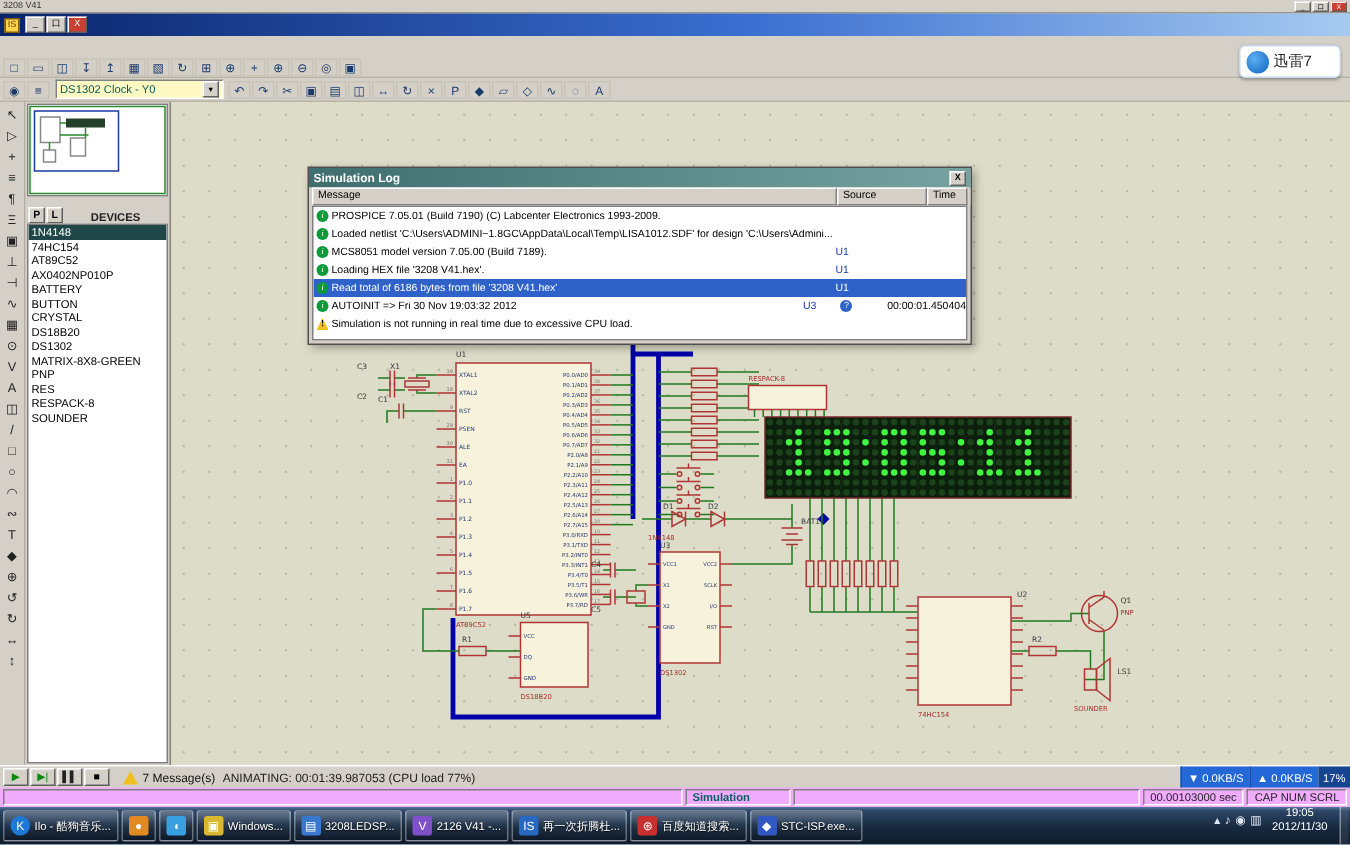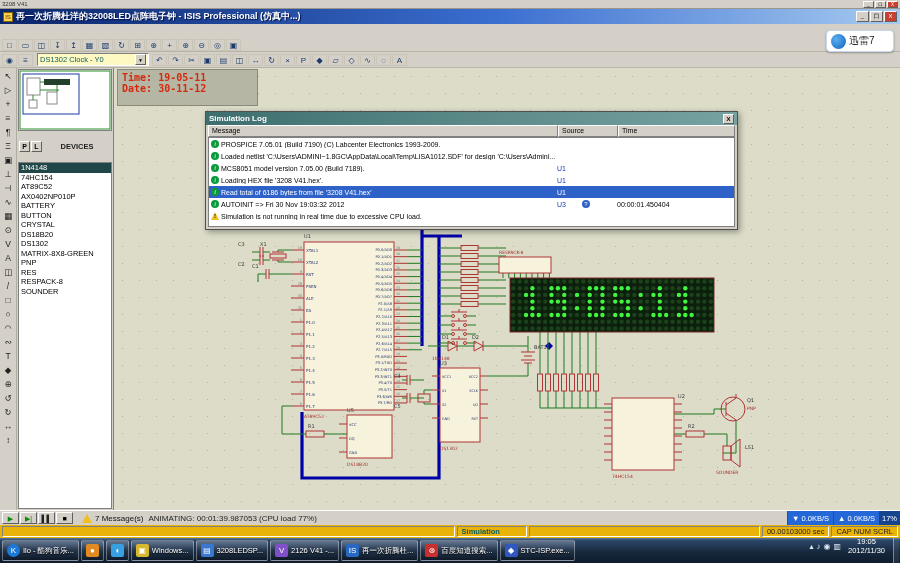--- a/index.html
+++ b/index.html
@@ -26,40 +26,40 @@
 .combo{width:112px;height:13px;background:#fef9c3;border:1px solid;border-color:#808080 #fff #fff #808080;display:flex;align-items:center;font-size:7.5px;color:#0a5a5a;padding:0 2px;margin:0 3px;flex:none}
 .combo .arr{margin-left:auto;width:11px;height:11px;background:#d4d0c8;border:1px solid;border-color:#fff #606060 #606060 #fff;font-size:5px;text-align:center;line-height:10px;color:#000}
 .xunlei{position:absolute;right:6px;top:30px;width:68px;height:22px;background:#fff;border-radius:4px;border:1px solid #c8d8ec;display:flex;align-items:center;padding:0 4px;box-shadow:0 1px 2px rgba(0,0,0,.3);z-index:8}
 .xunlei .bird{width:15px;height:15px;border-radius:50%;background:radial-gradient(circle at 35% 35%,#5ab0f0,#1060c0);margin-right:3px}
 .xunlei .xl{font-size:10px;font-weight:normal;color:#222}
 
 .side-strip{position:absolute;left:0;top:68px;width:17px;height:442px;background:#d4d0c8;border-right:1px solid #b0aca0;display:flex;flex-direction:column;align-items:center;padding-top:2px}
 .sbtn{width:14px;height:13px;font-size:8.5px;line-height:12px;text-align:center;color:#222;margin-bottom:1px;flex:none}
 .left-panel{position:absolute;left:17px;top:68px;width:96px;height:442px;background:#d4d0c8;display:flex;flex-direction:column;padding:1px}
 .overview{height:62px;border:1px solid #808080;background:#fff;flex:none}
-.dev-header{height:31px;display:flex;align-items:center;gap:1px;padding:0 1px;flex:none}
+.dev-header{height:18px;display:flex;align-items:flex-end;gap:1px;padding:0 1px;flex:none}
 .plbtn{width:11px;height:11px;background:#d4d0c8;border:1px solid;border-color:#fff #606060 #606060 #fff;font-size:7px;text-align:center;line-height:10px;font-weight:bold}
 .dev-title{flex:1;text-align:center;font-size:7.5px;font-weight:bold;color:#222}
 .dev-list{flex:1;background:#fff;border:1px solid #808080;overflow:hidden;font-size:7.5px}
 .dev-item{height:9.5px;line-height:9.5px;padding-left:2px;color:#000;white-space:nowrap}
 .dev-item.sel{background:#1f4747;color:#fff}
 
 .editor{position:absolute;left:113px;top:68px;width:787px;height:442px;background:#dcdcc8;background-image:radial-gradient(#b2b29e 0.8px,transparent 0.9px);background-size:17px 17px;overflow:hidden;border-left:1px solid #808080}
 .editor svg{position:absolute;left:0;top:0;width:787px;height:442px}
 .clockbox{position:absolute;left:3px;top:1px;width:141px;height:37px;background:#b6b6a4;border:1px solid #8a8a7a;color:#d42a10;font-family:"DejaVu Sans Mono",monospace;font-size:10px;font-weight:bold;padding:2px 4px;z-index:3}
 
 .chip{fill:#f6f2dc;stroke:#b03434;stroke-width:1}
 .cmp{stroke:#b03434;stroke-width:1;fill:none}
 .bus{stroke:#0000a8;stroke-width:3.2;fill:none}
 .gw{stroke:#1f7a1f;stroke-width:1;fill:none}
 svg text{font-family:"DejaVu Sans",sans-serif}
 .ref{font-size:5px;fill:#3a3a3a}
 .val{font-size:4.5px;fill:#a83030}
 
-.simlog{position:absolute;left:205px;top:111px;width:533px;height:119px;background:#d4d0c8;border:1px solid #505050;box-shadow:2px 2px 6px rgba(0,0,0,.35);z-index:5}
+.simlog{position:absolute;left:205px;top:111px;width:443px;height:119px;background:#d4d0c8;border:1px solid #505050;box-shadow:2px 2px 6px rgba(0,0,0,.35);z-index:5}
 .simlog-title{height:13px;background:linear-gradient(90deg,#3e6f6e,#76a3a2);display:flex;align-items:center;padding:0 3px;color:#fff;font-size:8px;font-weight:bold}
 .simlog-close{margin-left:auto;width:11px;height:10px;background:#d4d0c8;color:#000;font-size:6px;line-height:9px;text-align:center;border:1px solid;border-color:#fff #606060 #606060 #fff}
 .simlog-cols{display:flex;height:12px;background:#d4d0c8;padding:0 2px}
 .simlog-cols span{border:1px solid;border-color:#fff #808080 #808080 #fff;font-size:7px;padding-left:3px;color:#000;line-height:10px}
 .col-msg{width:350px}.col-src{width:60px}.col-time{flex:1}
 .simlog-body{position:absolute;left:2px;right:2px;top:25px;bottom:2px;background:#fff;border:1px solid #808080;font-size:7px;overflow:hidden}
 .log-row{display:flex;height:12px;align-items:center;color:#000}
 .log-row.hl{background:#2f62c9;color:#fff}
 .log-row.hl .log-src{color:#fff}
 .log-icon{width:8px;height:8px;border-radius:50%;background:#0a9a3a;color:#fff;font-size:6px;line-height:8px;text-align:center;margin:0 2px;flex:none;font-style:italic;font-family:"Liberation Serif",serif}
@@ -68,21 +68,21 @@
 .log-src{width:60px;display:flex;align-items:center;color:#1a3ab0}
 .log-time{flex:1}
 .help-dot{width:8px;height:8px;border-radius:50%;background:#2f62c9;color:#fff;font-size:6px;line-height:8px;text-align:center;display:inline-block;margin-left:16px}
 
 .anim-bar{position:absolute;left:0;top:510px;width:900px;height:15px;background:#d4d0c8;border-top:1px solid #fff;display:flex;align-items:center;padding:0 2px;font-size:8px}
 .ctl{width:17px;height:12px;background:#d4d0c8;border:1px solid;border-color:#fff #606060 #606060 #fff;text-align:center;line-height:11px;font-size:7px;margin-right:1px;flex:none}
 .ctl.play,.ctl.step{color:#0a8a0a}.ctl.pause{color:#222}.ctl.stop{color:#000}
 .warn-tri{width:0;height:0;border-left:5px solid transparent;border-right:5px solid transparent;border-bottom:9px solid #f0c020;margin:0 3px 0 8px}
 .anim-msg{color:#111}
 .anim-status{margin-left:5px;color:#222}
-.status-bar{position:absolute;left:0;top:525px;width:900px;height:13px;background:#eab308;display:flex;gap:2px;padding:1px 2px;font-size:7.5px}
+.status-bar{position:absolute;left:0;top:525px;width:900px;height:13px;background:#f0abfc;display:flex;gap:2px;padding:1px 2px;font-size:7.5px}
 .scell{border:1px solid;border-color:#808080 #fff #fff #808080;padding:0 4px;line-height:9px;color:#222;white-space:nowrap}
 .scell.grow2{flex:2}.scell.grow1{flex:1}
 .scell.mode{color:#0a6060;font-weight:bold;min-width:70px}
 .net-widget{position:absolute;top:511px;right:0;height:14px;display:flex;z-index:6;font-size:7.5px;color:#fff;align-items:stretch}
 .net-widget .seg{background:#2468d8;display:flex;align-items:center;padding:0 4px;border-left:1px solid #1a50b0;gap:2px}
 .net-widget .pct{background:#16448f;display:flex;align-items:center;padding:0 3px}
 
 .taskbar{position:absolute;left:0;top:538px;width:900px;height:25px;background:linear-gradient(180deg,#58789a 0%,#2c4668 10%,#17293e 55%,#0e1c2e 100%);display:flex;align-items:flex-start;padding:0 1px}
 .task-btn{height:21px;margin:2px 1px 0 1px;display:flex;align-items:center;padding:0 4px;background:linear-gradient(180deg,rgba(255,255,255,.28),rgba(255,255,255,.06) 45%,rgba(0,0,0,.18));border:1px solid rgba(255,255,255,.35);border-radius:2px;max-width:95px;flex:none}
 .task-icon{width:13px;height:13px;border-radius:2px;color:#fff;font-size:8px;line-height:13px;text-align:center;flex:none}
@@ -99,21 +99,20 @@
   <div class="bg-strip">
     <span>3208 V41</span>
     <span class="spacer"></span>
     <span class="wbtn">_</span>
     <span class="wbtn">口</span>
     <span class="wbtn close">X</span>
   </div>
 
   <div class="titlebar">
     <span class="ticon">IS</span>
-    <span class="ttext">再一次折腾杜洋的32008LED点阵电子钟 - ISIS Professional (仿真中...)</span>
     <span class="wbtn">_</span>
     <span class="wbtn">口</span>
     <span class="wbtn close">X</span>
   </div>
 
 
   <div class="toolbar-a" id="tbA">
       <span class="tbtn">□</span>
       <span class="tbtn">▭</span>
       <span class="tbtn">◫</span>
@@ -224,24 +223,20 @@
         <div class="dev-item">DS1302</div>
         <div class="dev-item">MATRIX-8X8-GREEN</div>
         <div class="dev-item">PNP</div>
         <div class="dev-item">RES</div>
         <div class="dev-item">RESPACK-8</div>
         <div class="dev-item">SOUNDER</div>
       </div>
   </div>
 
   <div class="editor">
-    <div class="clockbox">
-      <div><span>Time:</span> <span>19-05-11</span></div>
-      <div><span>Date:</span> <span>30-11-12</span></div>
-    </div>
 
     <svg id="schematic" viewBox="0 0 787 442">
 
       <g>
         <path class="bus" d="M308,160 V278"></path>
         <path class="bus" d="M325,168 V410 H188 V344"></path>
         <path class="bus" d="M308,168 H348"></path>
       </g>
       <polygon points="435,274 439,278 435,282 431,278" fill="#0000a8"></polygon>
 

